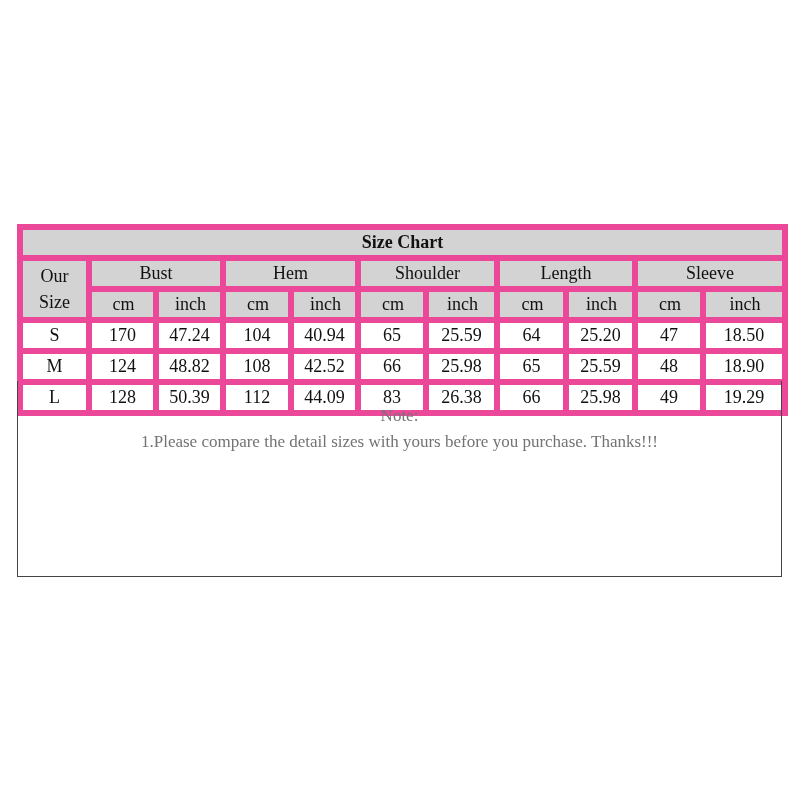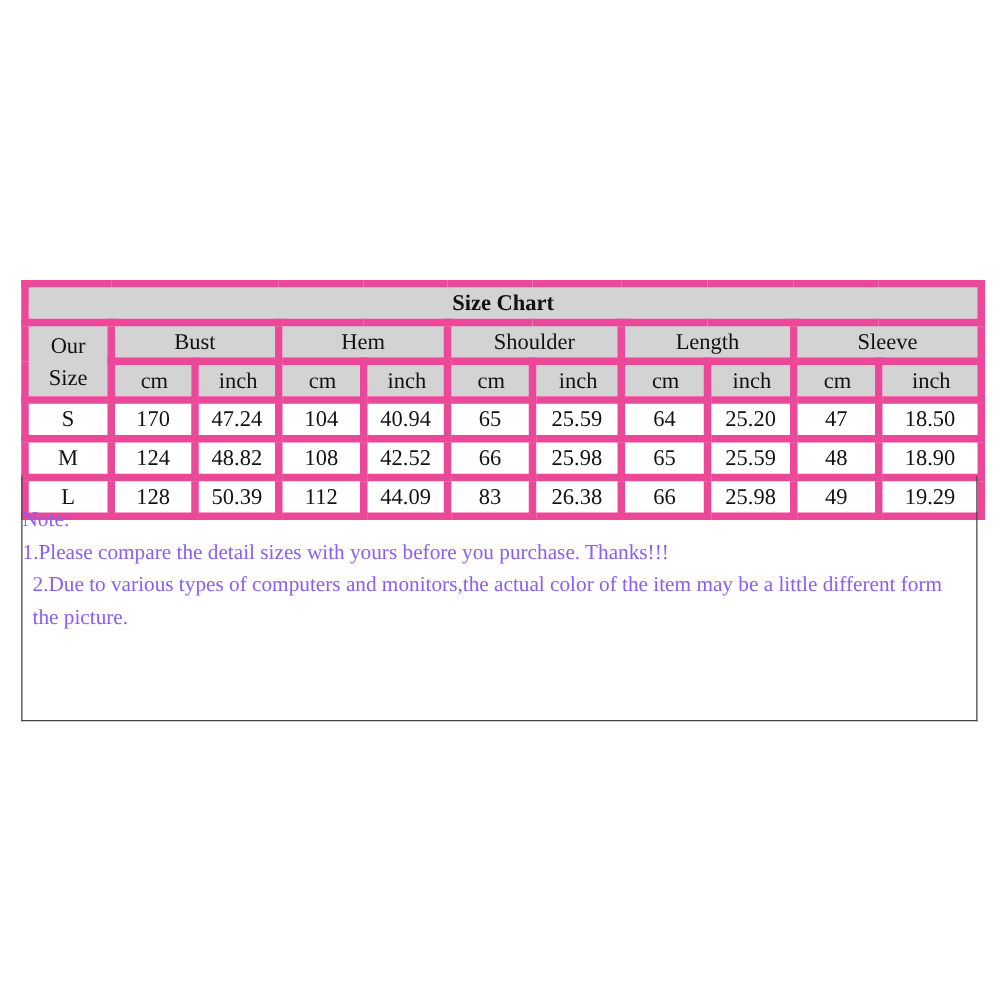--- a/index.html
+++ b/index.html
@@ -4,21 +4,21 @@
 <style>
   html,body{margin:0;padding:0;background:#ffffff;}
   body{width:800px;height:800px;position:relative;font-family:"Liberation Serif","DejaVu Serif",serif;color:#111;}
   .tbl{position:absolute;left:17px;top:224px;width:765px;border-collapse:collapse;table-layout:fixed;}
   .tbl td{border:6px solid #ec4899;padding:0;height:25px;font-size:18px;line-height:25px;overflow:hidden;white-space:nowrap;}
   .gray{background:#d4d3d4;}
   .title{text-align:center;font-weight:bold;height:26px;}
   .hdr{text-align:center;font-weight:normal;font-size:18px;}
   .unit{text-align:center;padding-left:2px !important;}
   .val{text-align:center;}
-  .note{position:absolute;left:17px;top:381px;width:763px;height:195px;border:1px solid #444;border-top:none;box-sizing:content-box;color:#8b5cf6;font-size:17px;line-height:26px;}
+  .note{position:absolute;left:17px;top:381px;width:763px;height:195px;border:1px solid #444;border-top:none;box-sizing:content-box;text-align:center;color:#737373;font-size:17px;line-height:26px;}
   .note .inner{padding-top:22px;}
   .note p{margin:0;}
 </style>
 </head>
 <body>
 
 <table class="tbl">
   <colgroup>
     <col style="width:69px">
       <col style="width:67px">
@@ -98,15 +98,14 @@
     <td class="val">49</td>
     <td class="val">19.29</td>
   </tr>
 </tbody>
   </table>
 
 <div class="note">
   <div class="inner">
     <p>Note:</p>
     <p>1.Please compare the detail sizes with yours before you purchase. Thanks!!!</p>
-    <p style="padding:0 8px;">2.Due to various types of computers and monitors,the actual color of the item may be a little different form the picture.</p>
   </div>
 </div>
 
 </body></html>

